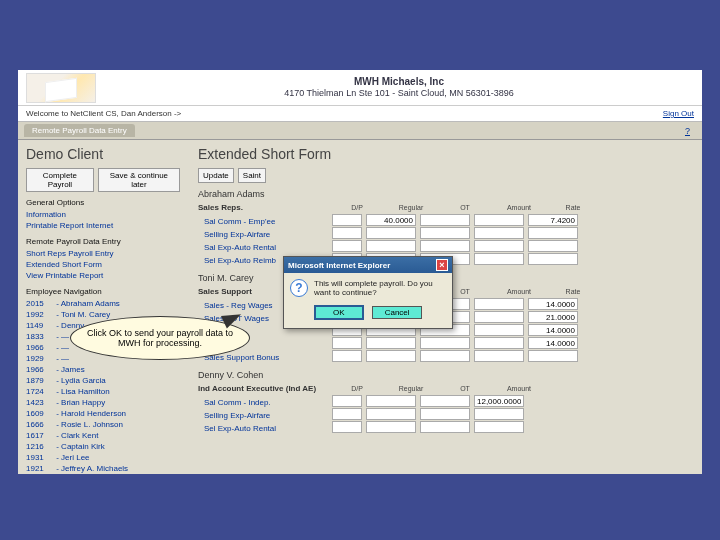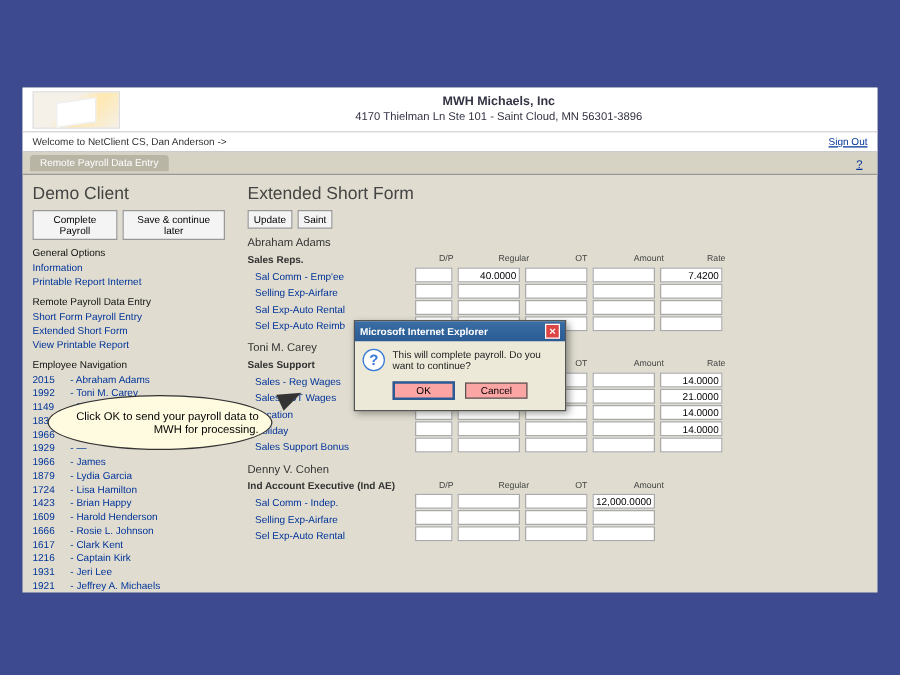--- a/index.html
+++ b/index.html
@@ -219,38 +219,38 @@
     font-size:12px; font-weight:bold; text-align:center; line-height:16px;
     flex-shrink:0;
   }
   .dialog .dbtns { text-align:center; }
   .dialog .dbtns button {
     width: 50px;
     padding: 1px 0;
     font-size: 8px;
     margin: 0 3px;
     border: 1px solid #555;
-    background:#fca5a5;
+    background:#5eead4;
     cursor:pointer;
   }
   .dialog .dbtns button.ok { border: 2px solid #2a5b94; }
   
   .callout {
     position: absolute;
-    left: 38px;
+    left: 70px;
     top: 316px;
     width: 180px;
     height: 44px;
     background: #fffbe0;
     border: 1px solid #333;
     border-radius: 50%;
     display: flex;
     align-items: center;
     justify-content: center;
-    text-align: right;
+    text-align: center;
     font-size: 9px;
     color: #000;
     padding: 4px 10px;
     z-index: 60;
   }
   .callout-tail {
     position: absolute;
     left: 224px;
     top: 312px;
     width: 0; height: 0;
@@ -298,21 +298,21 @@
     <div class="sidebar">
       <h2>Demo Client</h2>
       <div class="btns">
         <button>Complete Payroll</button>
         <button>Save &amp; continue later</button>
       </div>
       <div class="section-title">General Options</div>
       <div class="link">Information</div>
       <div class="link">Printable Report Internet</div>
       <div class="section-title">Remote Payroll Data Entry</div>
-      <div class="link">Short Form Payroll Entry</div>
+      <div class="link">Short Reps Payroll Entry</div>
       <div class="link">Extended Short Form</div>
       <div class="link">View Printable Report</div>
       <div class="section-title">Employee Navigation</div>
       <div class="emplist" id="emplist">
           <div class="row"><span class="id">2015</span> - Abraham Adams</div>
           <div class="row"><span class="id">1992</span> - Toni M. Carey</div>
           <div class="row"><span class="id">1149</span> - Denny</div>
           <div class="row"><span class="id">1833</span> - —</div>
           <div class="row"><span class="id">1966</span> - —</div>
           <div class="row"><span class="id">1929</span> - —</div>

